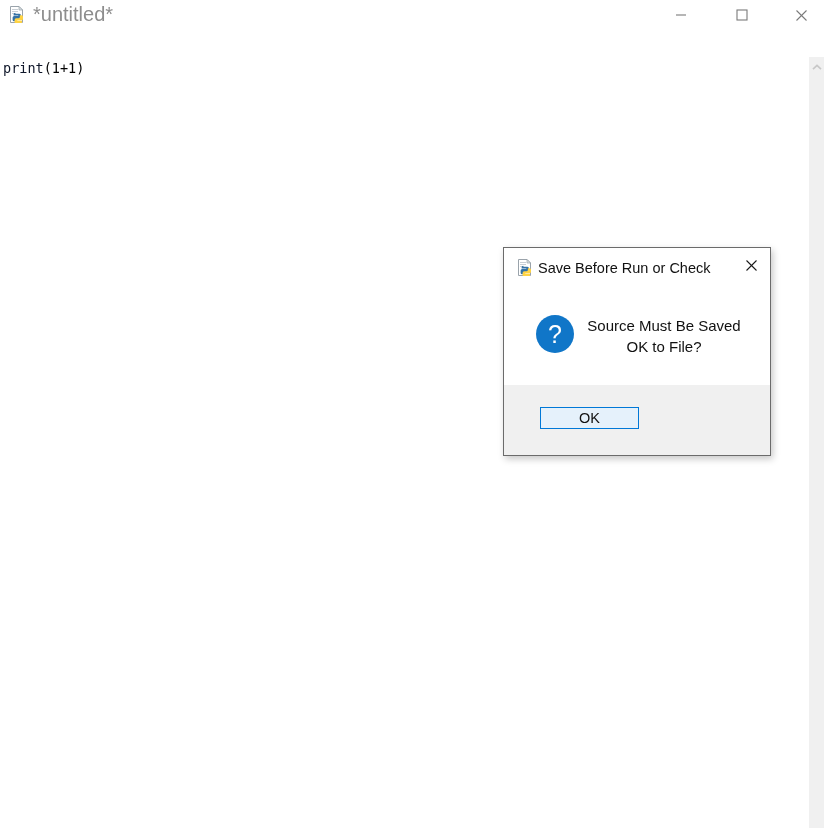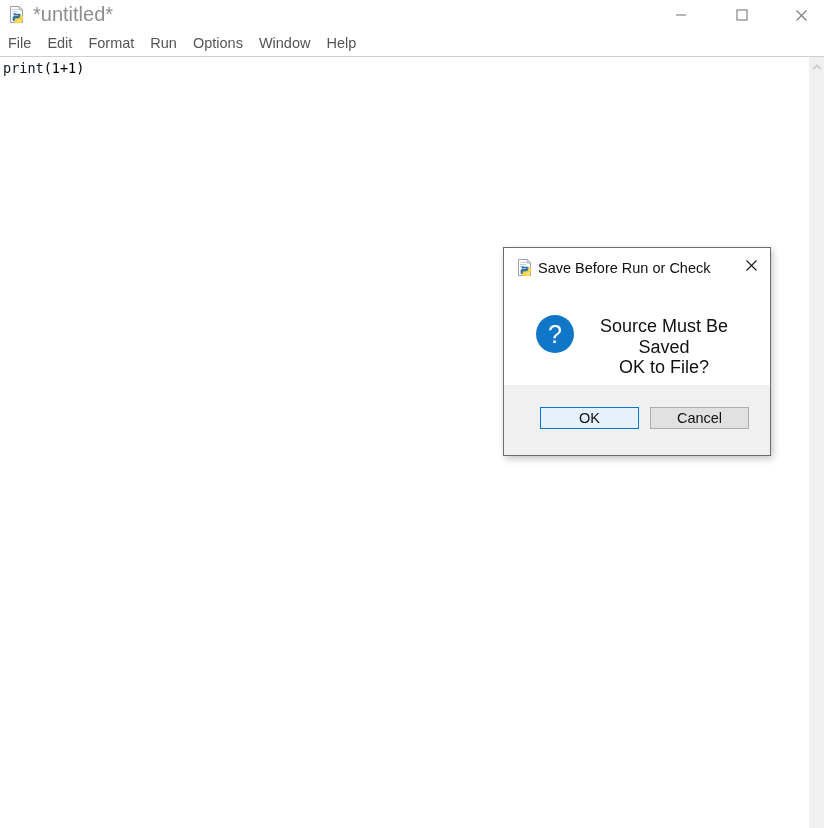--- a/index.html
+++ b/index.html
@@ -164,21 +164,21 @@
   #dialog-question-icon {
     position: absolute;
     left: 31px; top: 28px;
     width: 40px; height: 40px;
   }
   #dialog-message {
     position: absolute;
     left: 70px; top: 30px;
     width: 180px;
     text-align: center;
-    font-size: 18px;
+    font-size: 15px;
     color: #111111;
     line-height: 20.5px;
   }
   #dialog-footer {
     position: absolute;
     left: 0; top: 137px;
     width: 266px; height: 70px;
     background: #f0f0f0;
   }
   .dlg-btn {
@@ -242,29 +242,20 @@
     <div class="winbtn" id="btn-close">
       <span>
         <svg width="13" height="13" viewBox="0 0 13 13">
           <line x1="1.5" y1="1.5" x2="11.5" y2="11.5" stroke="#7a7a7a" stroke-width="1.1"></line>
           <line x1="11.5" y1="1.5" x2="1.5" y2="11.5" stroke="#7a7a7a" stroke-width="1.1"></line>
         </svg>
       </span>
     </div>
   </div>
 
-  <div id="menu-bar">
-    <div class="menu-item">File</div>
-    <div class="menu-item">Edit</div>
-    <div class="menu-item">Format</div>
-    <div class="menu-item">Run</div>
-    <div class="menu-item">Options</div>
-    <div class="menu-item">Window</div>
-    <div class="menu-item">Help</div>
-  </div>
 
   <div id="code-area">
     <div id="code-line"><span class="tok-builtin">print</span><span class="tok-plain">(1+1)</span></div>
   </div>
 
   <div id="vscrollbar">
     <div id="scroll-up-arrow">
       <span>
         <svg width="10" height="7" viewBox="0 0 10 7">
           <path d="M1 5.2 L5 1.4 L9 5.2" fill="none" stroke="#c8c8c8" stroke-width="1.7"></path>
@@ -311,18 +302,15 @@
     <div id="dialog-message">
       <div>Source Must Be Saved</div>
       <div>OK to File?</div>
     </div>
   </div>
 
   <div id="dialog-footer">
     <div class="dlg-btn" id="dialog-ok-button">
       <span>OK</span>
     </div>
-    <div class="dlg-btn" id="dialog-cancel-button">
-      <span>Cancel</span>
-    </div>
   </div>
 
 </div>
 
 </body></html>

